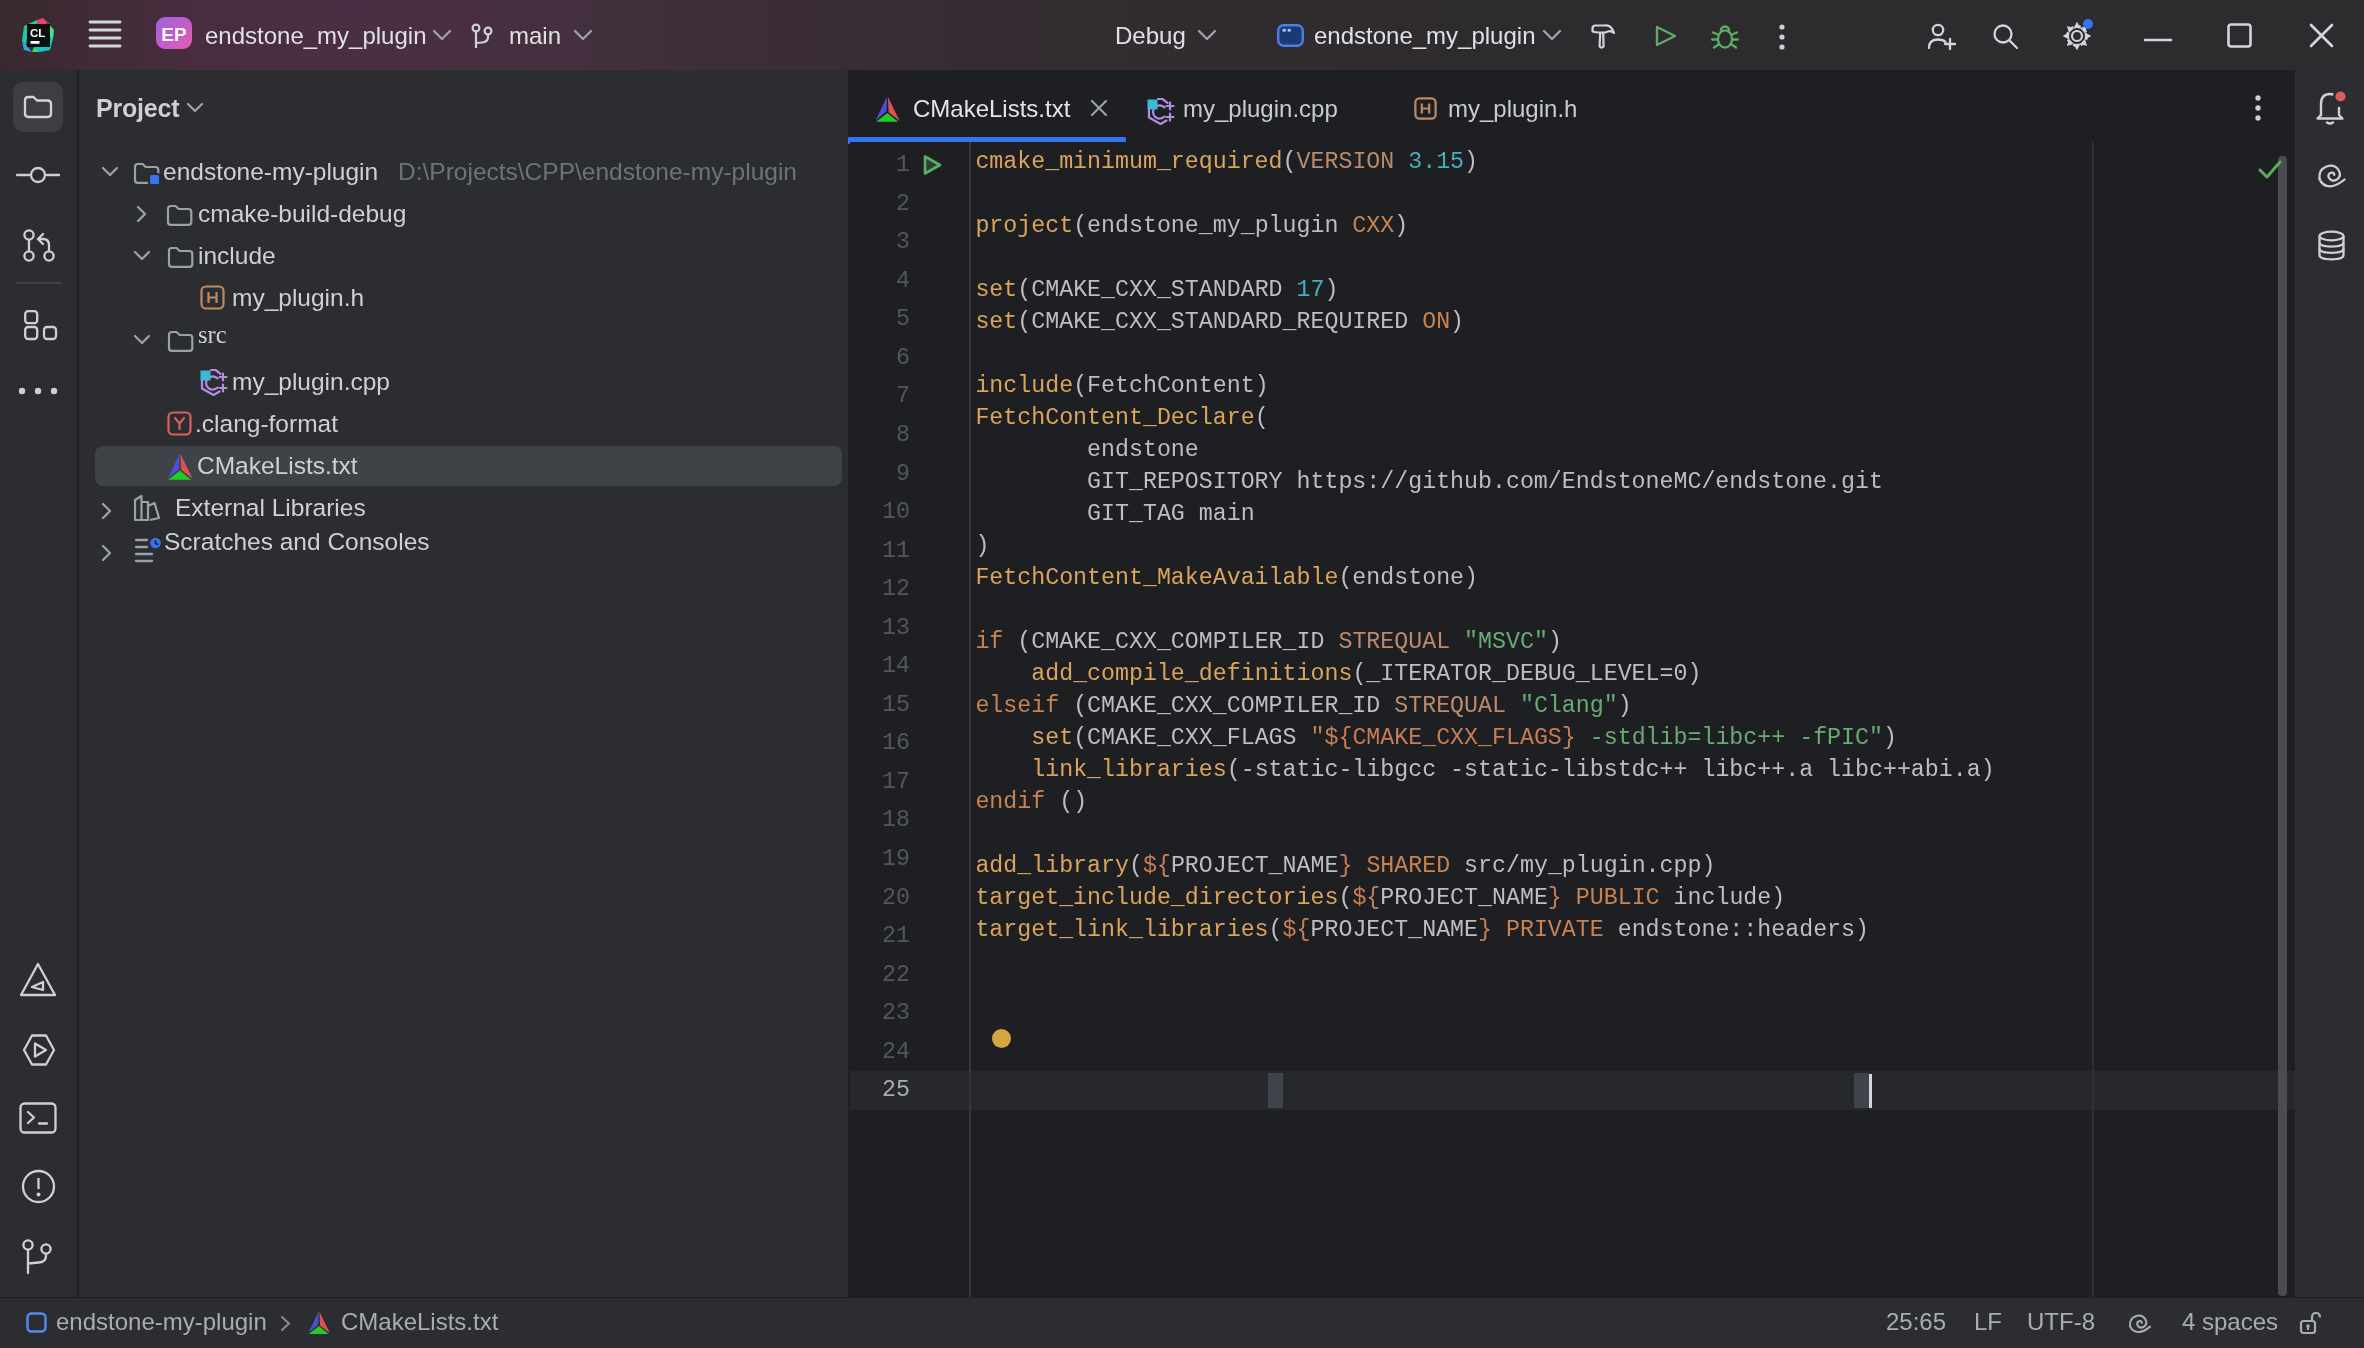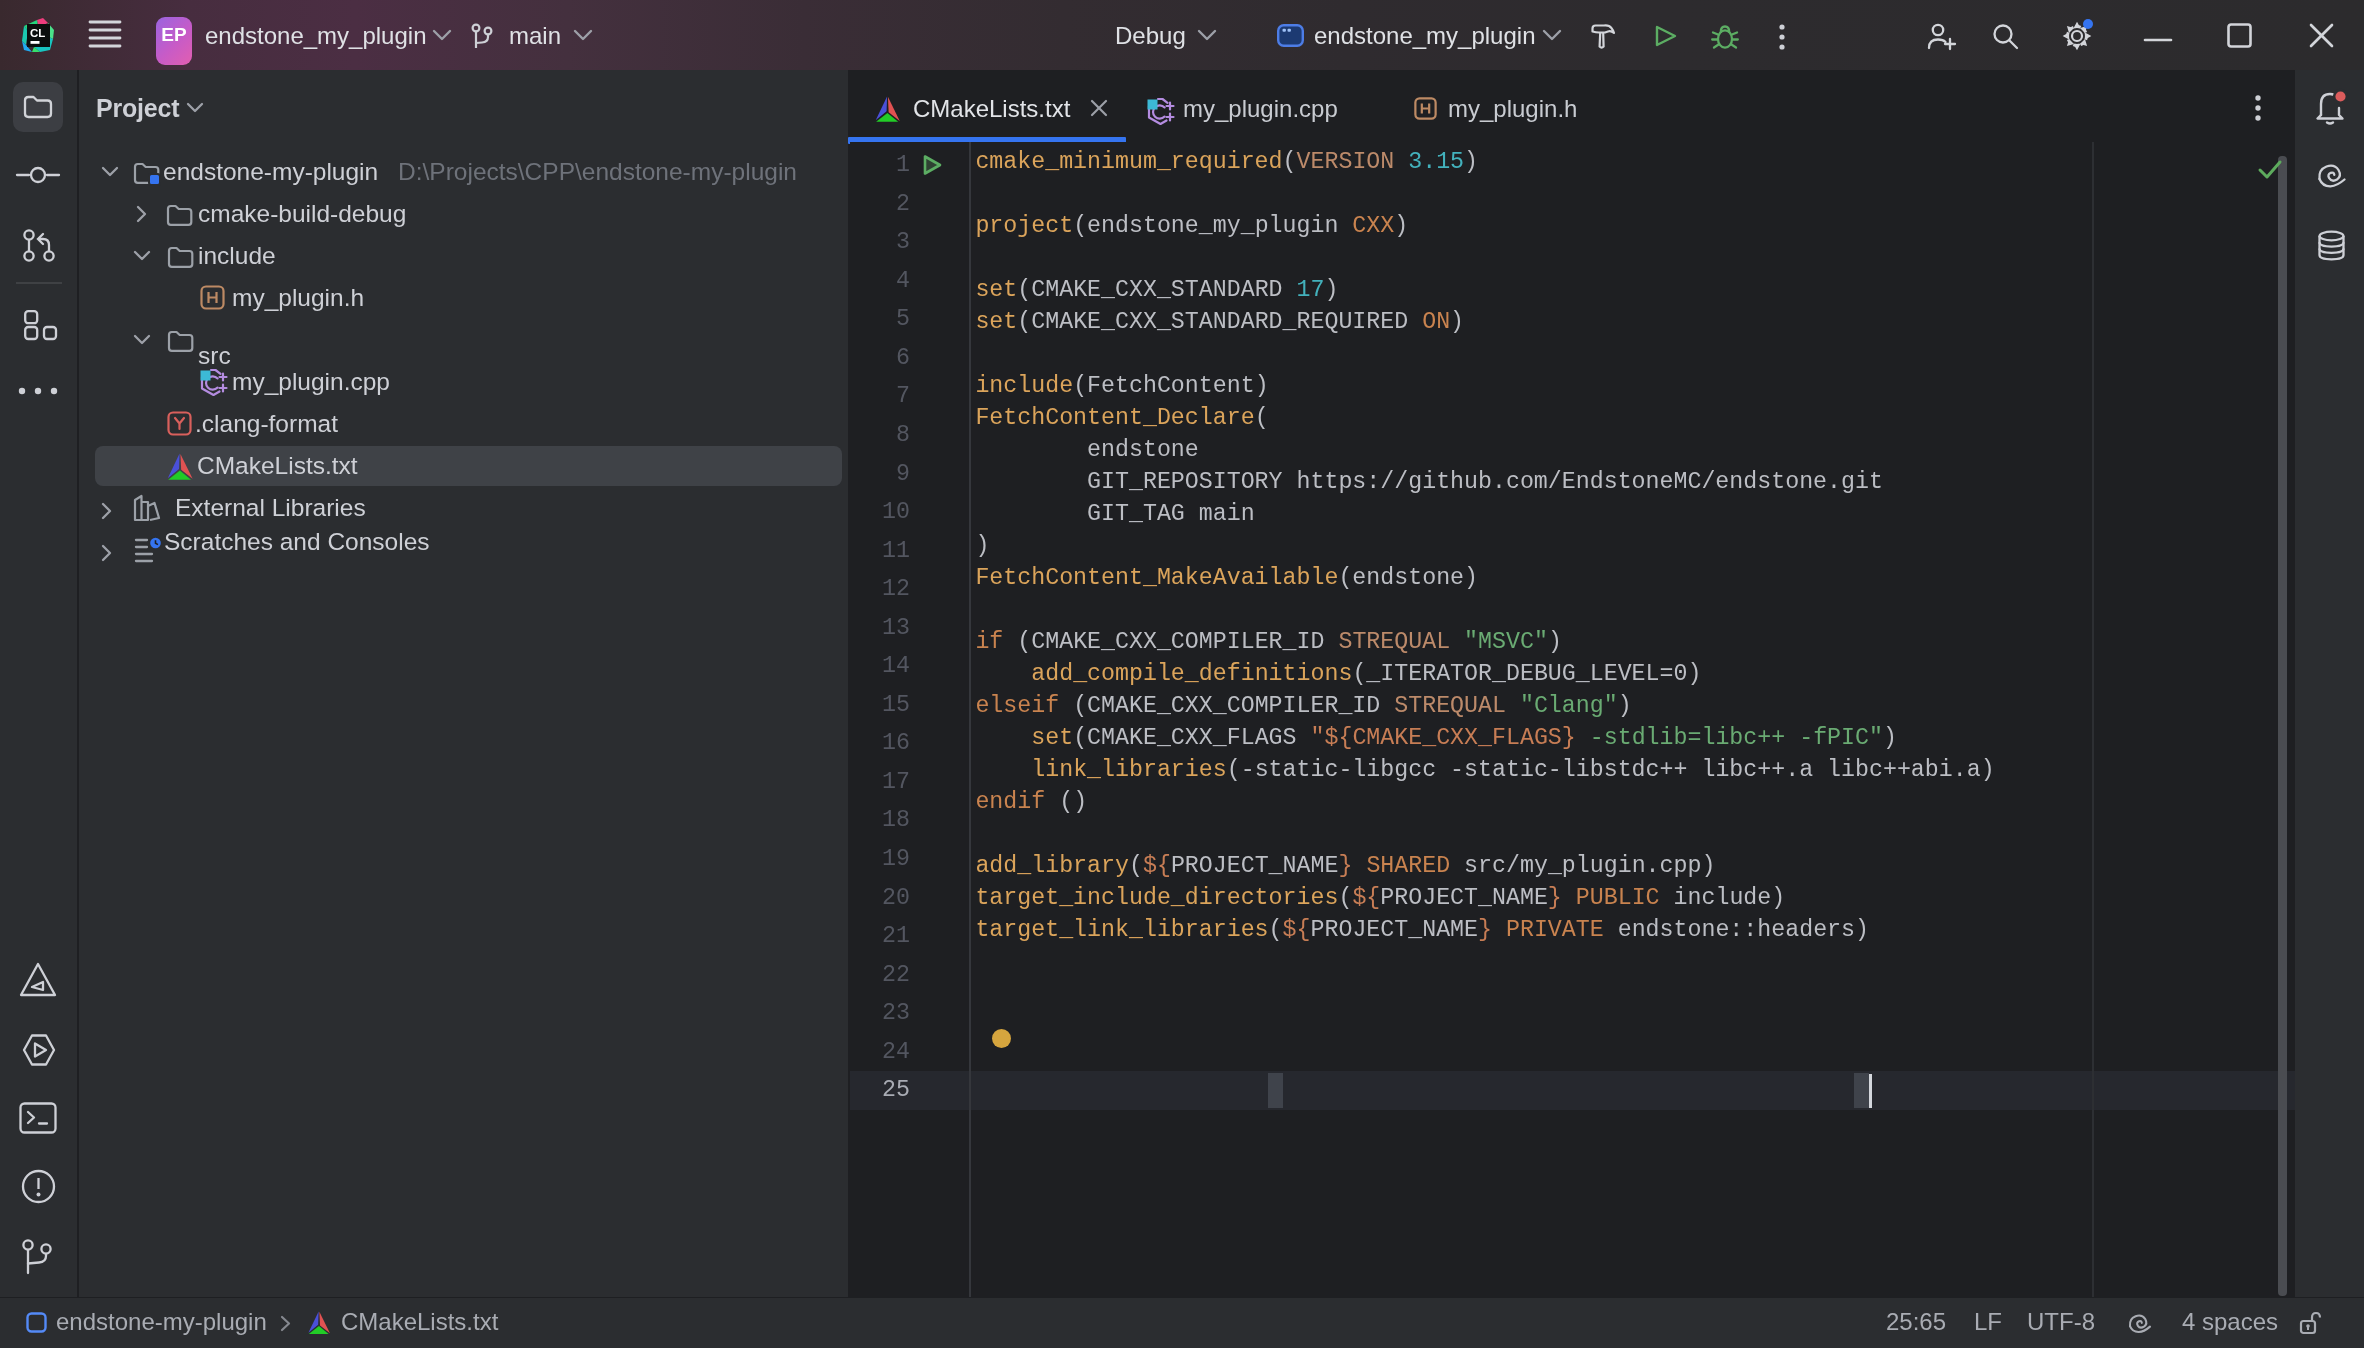--- a/index.html
+++ b/index.html
@@ -56,21 +56,21 @@
 
   <svg class="abs" style="left:89px;top:20px" width="32" height="30" viewBox="0 0 32 30">
     <g stroke="#d3d5da" stroke-width="2.8" stroke-linecap="round">
       <line x1="1" y1="2" x2="31" y2="2"></line>
       <line x1="1" y1="10" x2="31" y2="10"></line>
       <line x1="1" y1="18" x2="31" y2="18"></line>
       <line x1="1" y1="26" x2="31" y2="26"></line>
     </g>
   </svg>
 
-  <div class="abs" style="left:156px;top:17px;width:36px;height:48px;border-radius:9px;
+  <div class="abs" style="left:156px;top:17px;width:36px;height:32px;border-radius:9px;
        background:linear-gradient(135deg,#9a64e0 0%,#c75bc7 55%,#e25fb0 100%);
        color:#fff;font-size:19px;font-weight:bold;text-align:center;line-height:36px;">EP</div>
   <div class="tbt" style="left:205px;">endstone_my_plugin</div>
   <svg class="abs" style="left:432px;top:29px" width="20" height="13" viewBox="0 0 20 13">
     <polyline points="2,2 10,10 18,2" fill="none" stroke="#9da0a8" stroke-width="2.4" stroke-linecap="round" stroke-linejoin="round"></polyline>
   </svg>
 
   <svg class="abs" style="left:470px;top:23px" width="24" height="26" viewBox="0 0 24 26">
     <g fill="none" stroke="#ced0d6" stroke-width="2.2">
       <circle cx="6" cy="5" r="3.4"></circle>
@@ -291,21 +291,21 @@
     <path d="M8.5,7 L8.5,18 M16.5,7 L16.5,18 M8.5,12.5 L16.5,12.5" fill="none" stroke="#bd8a64" stroke-width="2.2"></path>
   </svg>
   <div class="tname" style="left:153px;top:214px;">my_plugin.h</div>
 
   <svg class="abs" style="left:54px;top:264px" width="18" height="12" viewBox="0 0 18 12">
     <polyline points="2,2 9,9 16,2" fill="none" stroke="#9da0a8" stroke-width="2.3" stroke-linecap="round" stroke-linejoin="round"></polyline>
   </svg>
   <svg class="abs" style="left:88px;top:260px" width="28" height="24" viewBox="0 0 28 24">
     <path d="M2,4.8 Q2,2 4.8,2 L9.5,2 L12.7,5 L22.5,5 Q25.3,5 25.3,7.8 L25.3,18 Q25.3,20.8 22.5,20.8 L4.8,20.8 Q2,20.8 2,18 Z" fill="none" stroke="#9ca1a8" stroke-width="2.2" stroke-linejoin="round"></path>
   </svg>
-  <div class="tname" style="left:119px;top:272px;">src</div>
+  <div class="tname" style="left:119px;top:251px;font-family:Liberation Serif, serif;">src</div>
 
   <svg class="abs" style="left:120px;top:297px" width="29" height="30" viewBox="0 0 29 30">
     <g fill="none" stroke="#b48ce0" stroke-width="2.2" stroke-linecap="round" stroke-linejoin="round">
       <path d="M12,3 L16.5,3 L21.5,6.8"></path>
       <path d="M3,10 L3,21.5 L14.5,28 L20.5,24.5"></path>
       <path d="M18.6,11.4 A6.7,6.7 0 1 0 18.6,20.6"></path>
       <path d="M24,6.5 L24,13.5 M20.5,10 L27.5,10"></path>
       <path d="M24,17.5 L24,24.5 M20.5,21 L27.5,21"></path>
     </g>
     <rect x="1.5" y="3.5" width="10" height="10" fill="#3cb9d6"></rect>

